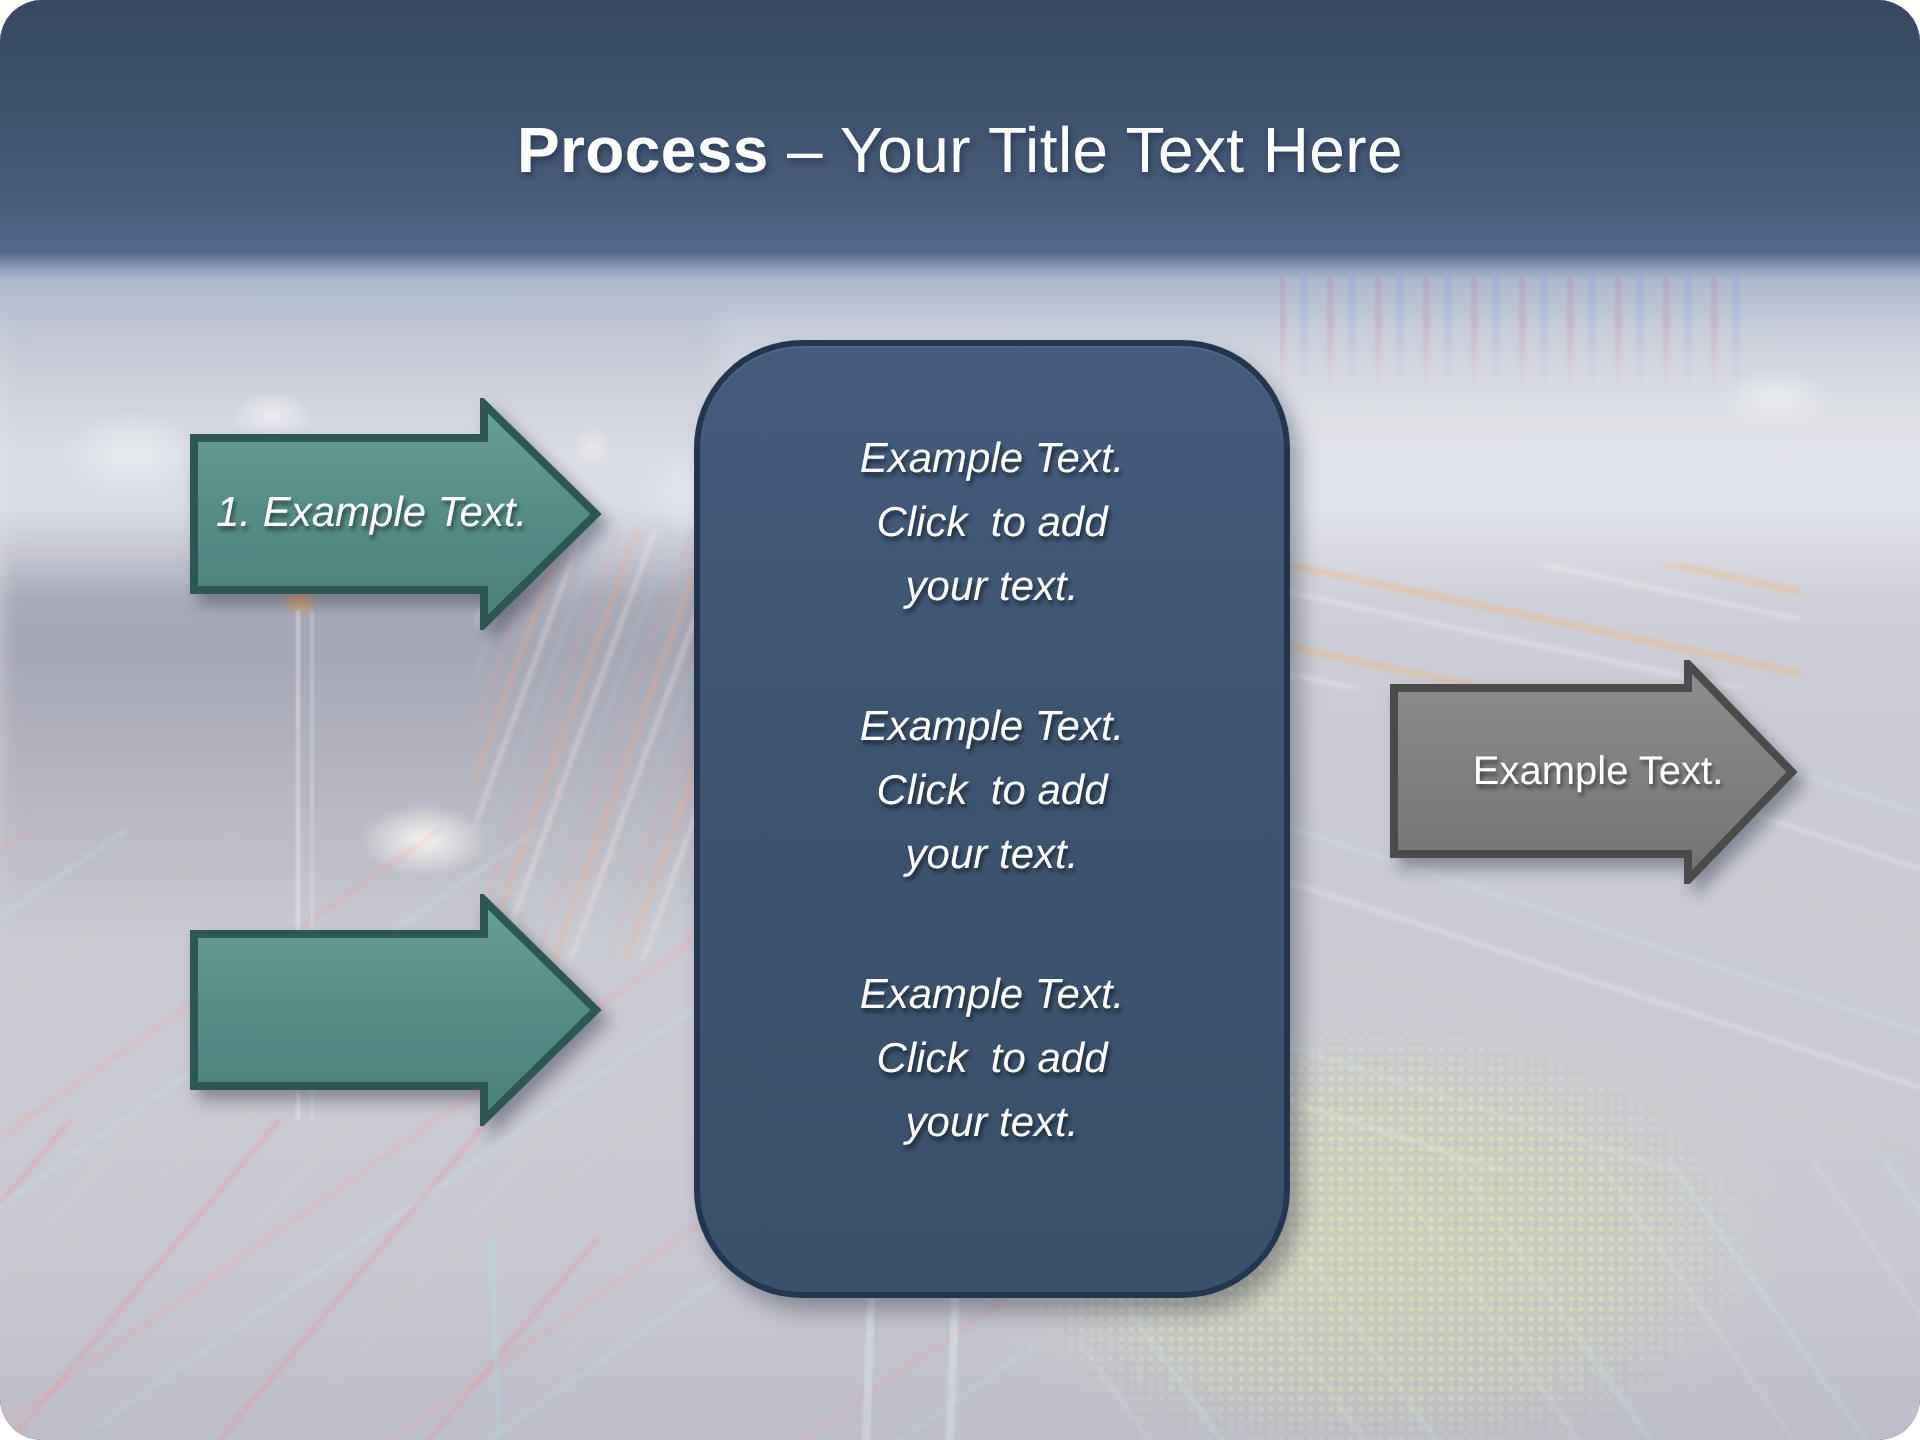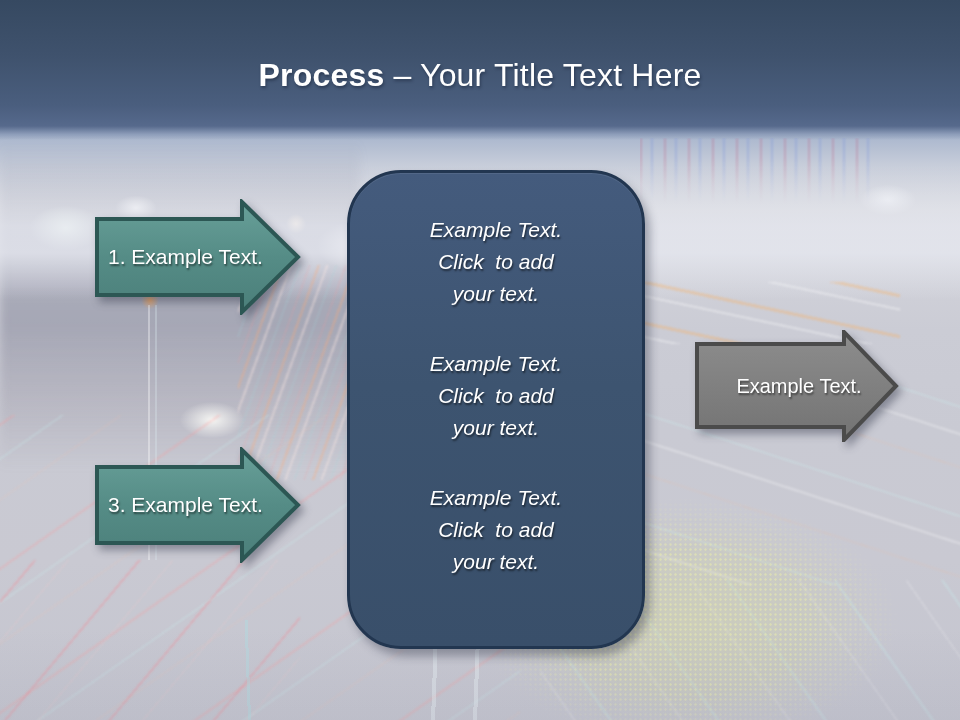--- a/index.html
+++ b/index.html
@@ -1,17 +1,17 @@
 <!DOCTYPE html>
 <html><head>
 <meta charset="utf-8">
 <style>
   html,body{margin:0;padding:0;}
   body{width:960px;height:720px;overflow:hidden;font-family:"Liberation Sans",sans-serif;}
-  .slide{position:relative;width:960px;height:720px;overflow:hidden;background:#6d28d9;}
+  .slide{position:relative;width:960px;height:720px;overflow:hidden;background:#6d28d9;border-radius:21px;}
 
   
   .bg, .bg > div{position:absolute;}
   .bg{inset:0;z-index:0;}
   .bg-base{inset:0;
     background:linear-gradient(180deg,#93a3c0 0px,#a9b6cd 135px,#c7cdda 165px,#d8d9de 210px,
       #d2d3da 255px,#cbccd5 330px,#c9cad3 430px,#c9c9d2 560px,#c4c5cf 720px);}
   .bg-city-left{left:0;top:140px;width:360px;height:330px;filter:blur(5px);
     background:linear-gradient(180deg,rgba(120,125,150,0) 0%,rgba(100,104,132,0.28) 30%,
       rgba(84,86,112,0.32) 55%,rgba(112,104,122,0.18) 80%,rgba(120,115,130,0) 100%);}
@@ -78,21 +78,21 @@
     display:flex;align-items:center;justify-content:center;}
   .title-bar h1{margin:0;padding-top:14px;font-size:32px;font-weight:400;color:#ffffff;
     letter-spacing:0.2px;text-shadow:1px 2px 3px rgba(15,25,45,0.45);}
   .title-bar h1 .t-bold{font-weight:700;}
 
   .step{position:absolute;left:94px;width:208px;height:116px;z-index:5;}
   .step-1{top:199px;} .step-2{top:324px;} .step-3{top:447px;}
   .arrow-svg{position:absolute;inset:0;width:100%;height:100%;
     filter:drop-shadow(4px 5px 4px rgba(30,35,55,0.40));}
   .step-label{position:absolute;left:14px;top:0;height:116px;display:flex;align-items:center;
-    color:#fff;font-size:21px;white-space:nowrap;text-shadow:1px 2px 2px rgba(0,0,0,0.5);}
+    color:#fff;font-size:21px;white-space:nowrap;text-shadow:1px 2px 2px rgba(0,0,0,0.5);font-style:italic;}
 
   .center-box{position:absolute;left:347px;top:170px;width:292px;height:432px;z-index:5;
     border:3px solid #223650;border-radius:54px;
     background:linear-gradient(180deg,#445b7d 0%,#3d5470 45%,#394f6a 100%);
     box-shadow:5px 7px 10px rgba(30,35,55,0.35), inset 0 1px 0 rgba(255,255,255,0.08);
     display:flex;flex-direction:column;align-items:center;padding-top:41px;gap:38px;box-sizing:content-box;}
   .para{text-align:center;}
   .center-line{color:#fff;font-style:italic;font-size:21px;line-height:32px;white-space:pre;
     text-shadow:1px 2px 2px rgba(0,0,0,0.55);}
 
@@ -147,21 +147,20 @@
   <div class="step step-1">
     <svg class="arrow-svg" viewBox="0 0 208 116">
       <polygon points="3,20 148,20 148,3 204,58 148,113 148,96 3,96" fill="url(#tealGrad)" stroke="#2c5754" stroke-width="4" stroke-linejoin="miter"></polygon>
     </svg>
     <div class="step-label">1. Example Text.</div>
   </div>
   <div class="step step-3">
     <svg class="arrow-svg" viewBox="0 0 208 116">
       <polygon points="3,20 148,20 148,3 204,58 148,113 148,96 3,96" fill="url(#tealGrad)" stroke="#2c5754" stroke-width="4" stroke-linejoin="miter"></polygon>
     </svg>
-    <div class="step-label">3. Example Text.</div>
   </div>
 
   <div class="center-box">
     <div class="para">
       <div class="center-line">Example Text.</div>
       <div class="center-line">Click  to add</div>
       <div class="center-line">your text.</div>
     </div>
     <div class="para">
       <div class="center-line">Example Text.</div>

